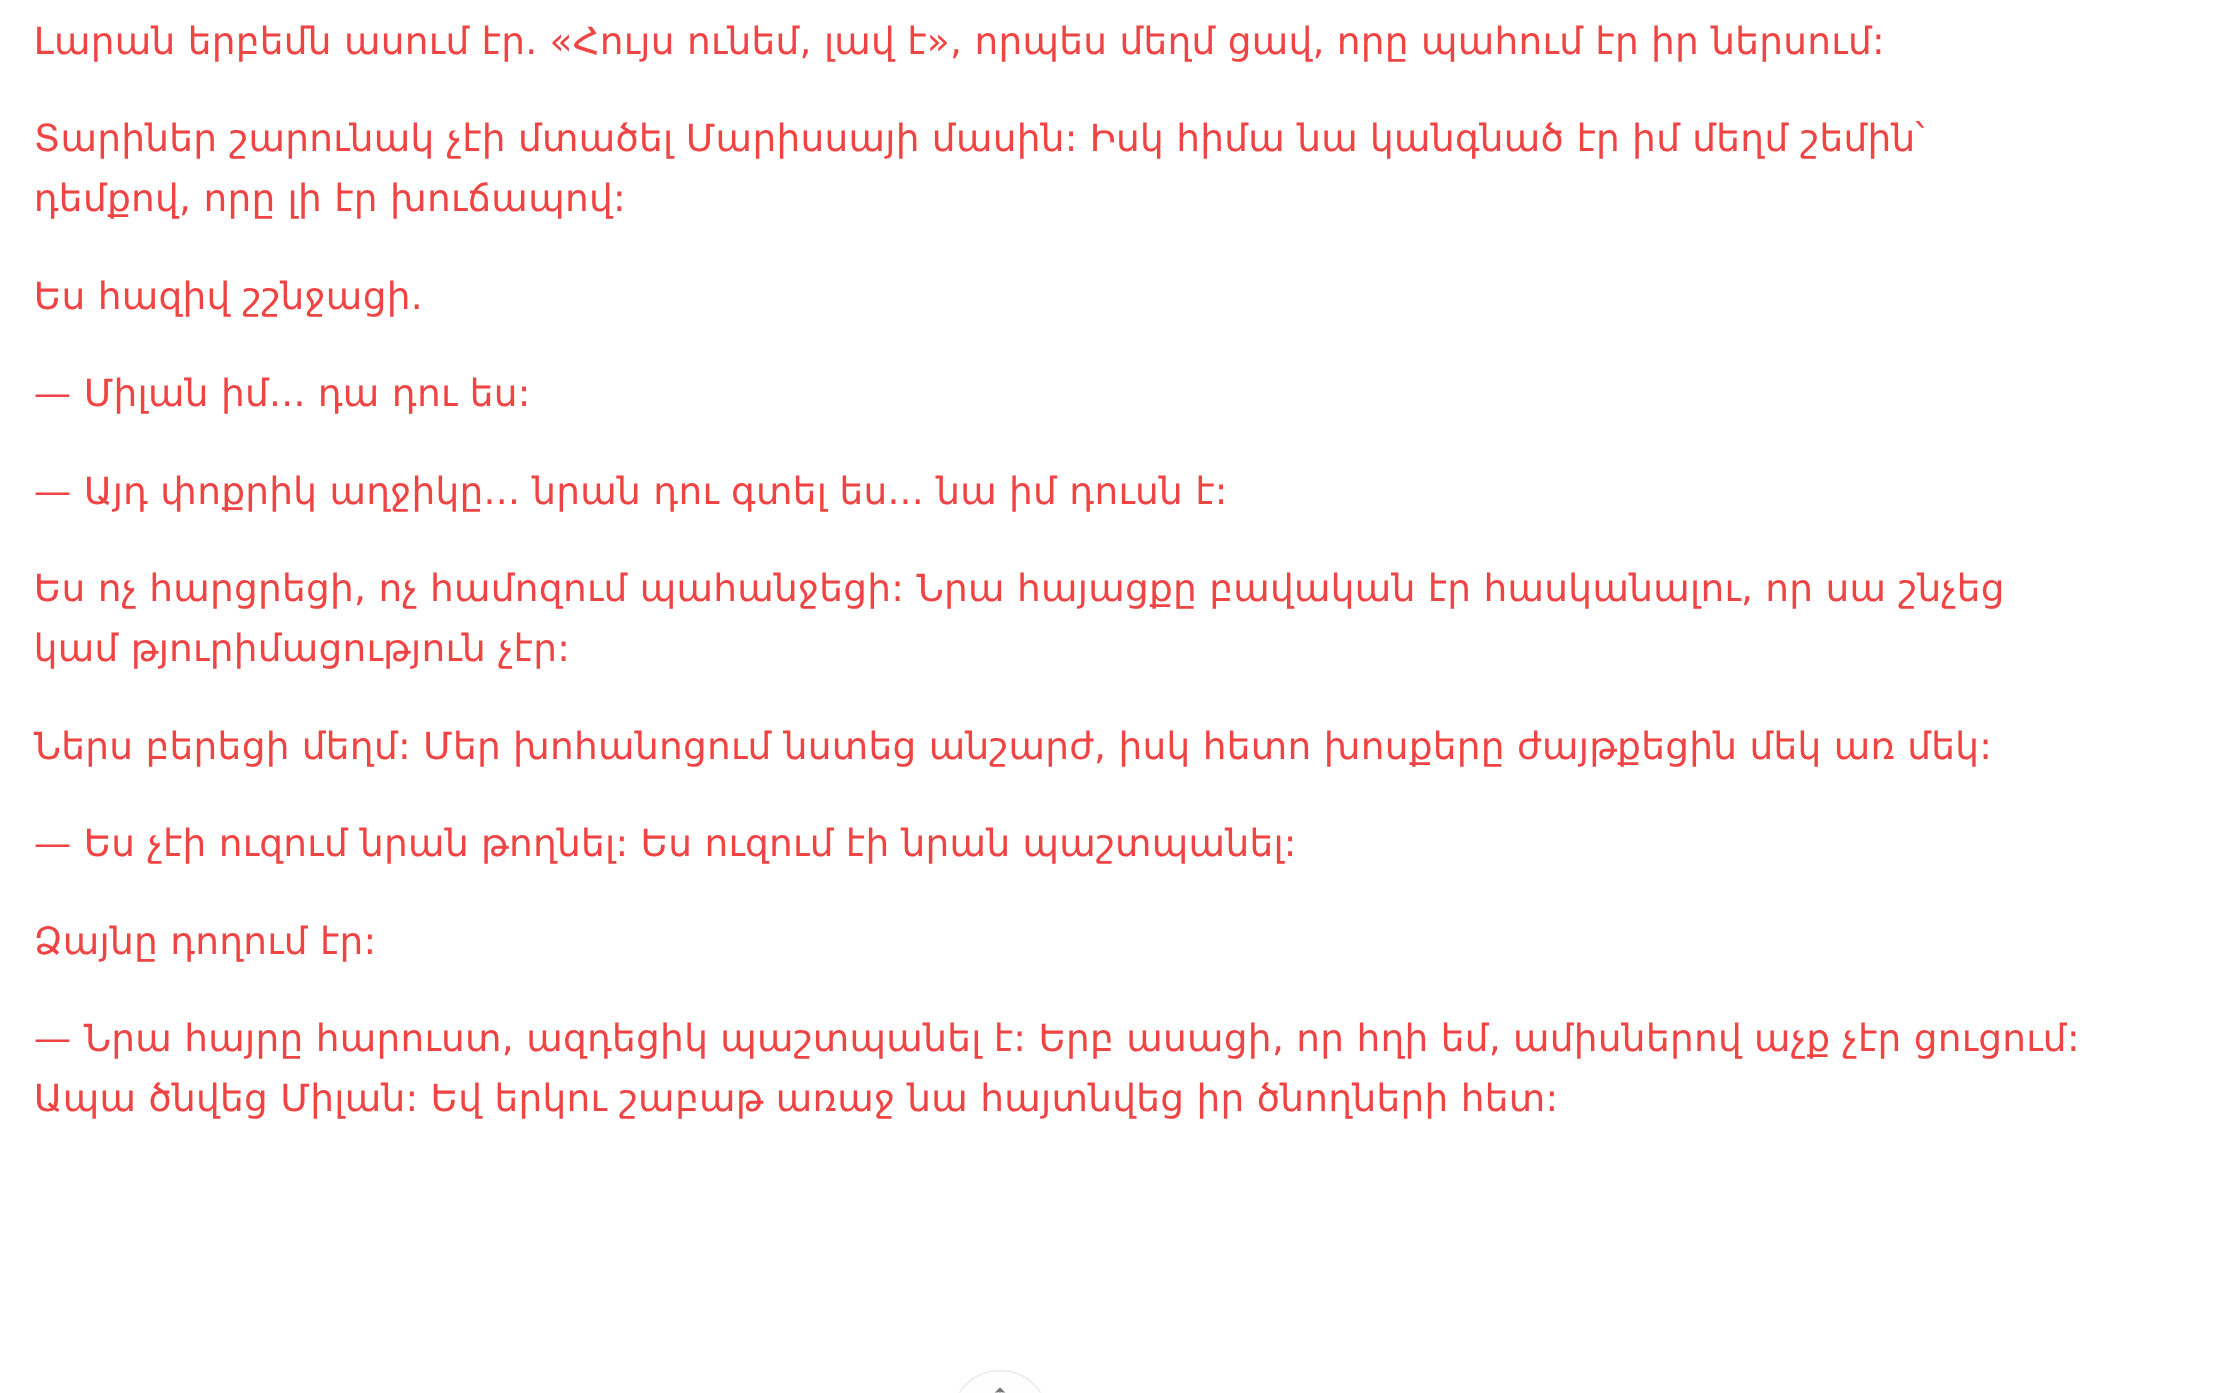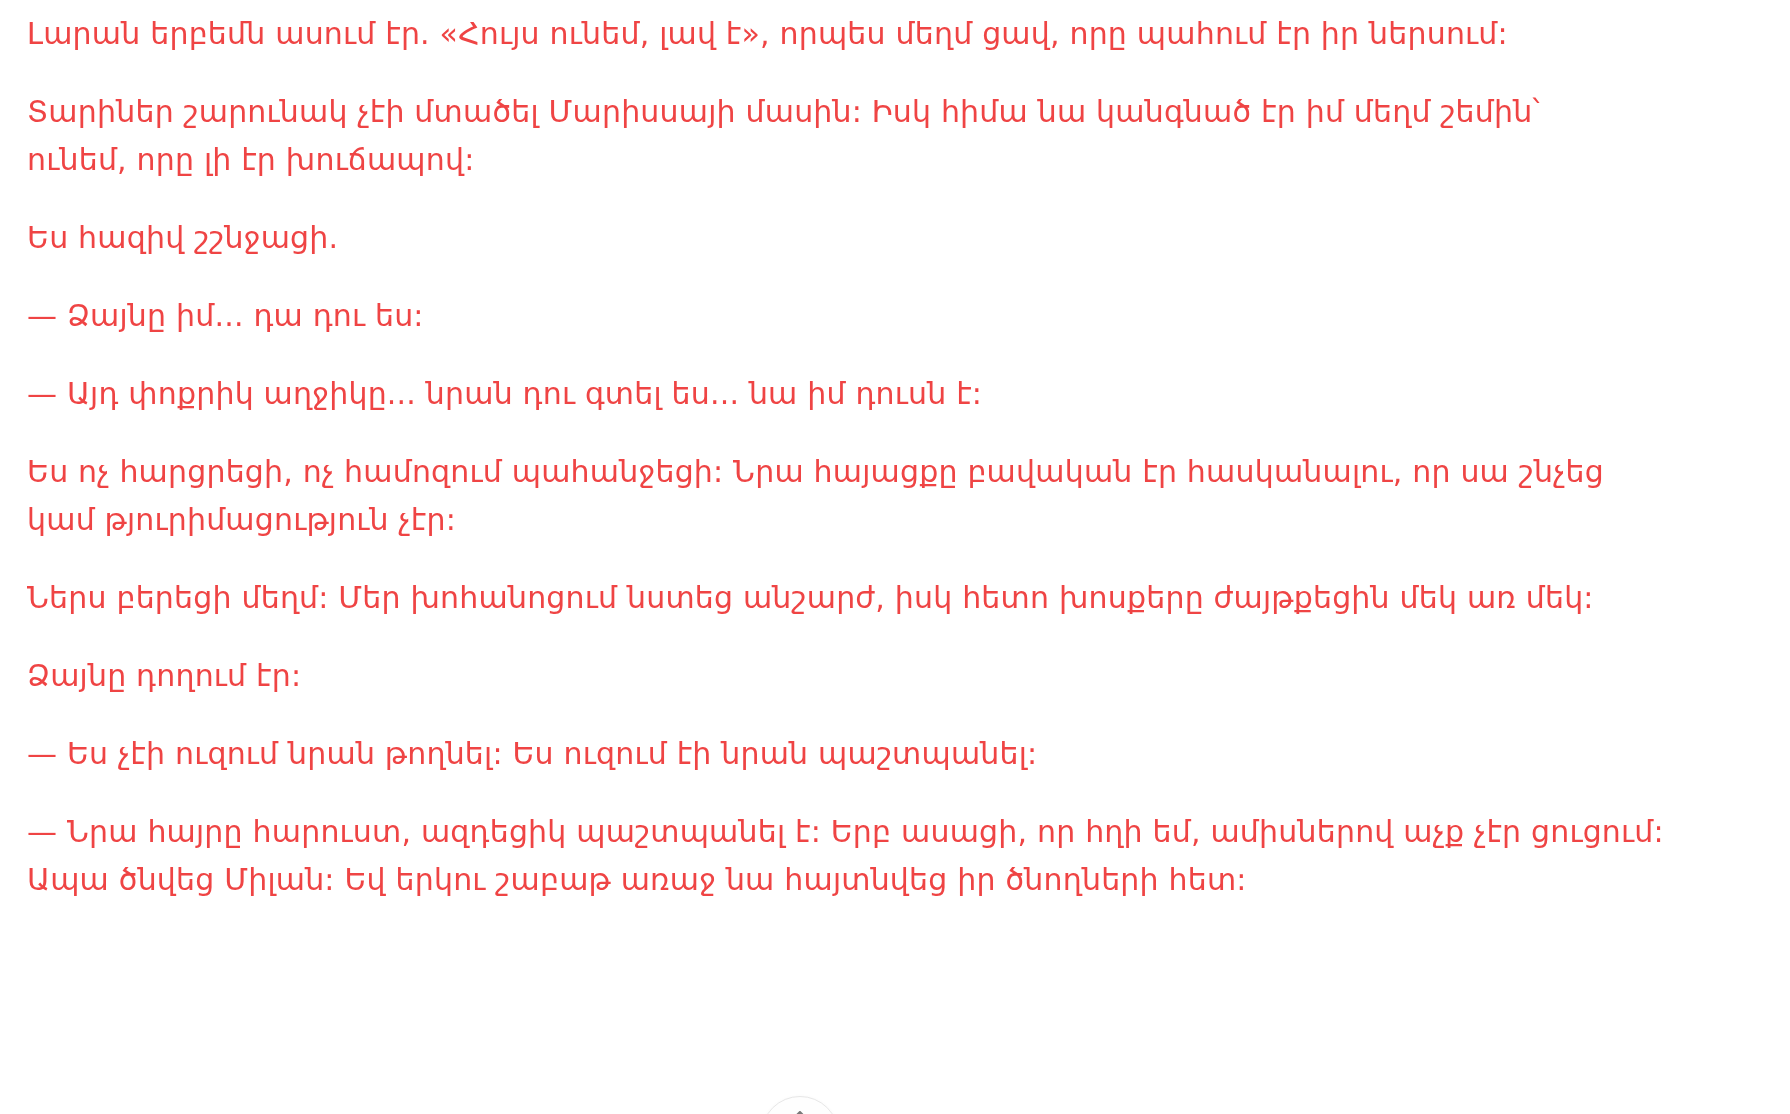--- a/index.html
+++ b/index.html
@@ -62,51 +62,51 @@
 <div class="reader-page">
 
   <div class="story-text">
 
     <p>
       <span class="line">Լարան երբեմն ասում էր. «Հույս ունեմ, լավ է», որպես մեղմ ցավ, որը պահում էր իր ներսում:</span>
     </p>
 
     <p>
       <span class="line">Տարիներ շարունակ չէի մտածել Մարիսսայի մասին: Իսկ հիմա նա կանգնած էր իմ մեղմ շեմին՝</span>
-      <span class="line">ունեմ, որը լի էր խուճապով:</span>
+      <span class="line">դեմքով, որը լի էր խուճապով:</span>
     </p>
 
     <p>
       <span class="line">Ես հազիվ շշնջացի.</span>
     </p>
 
     <p>
-      <span class="line">— Ձայնը իմ... դա դու ես:</span>
+      <span class="line">— Միլան իմ... դա դու ես:</span>
     </p>
 
 
     <p>
       <span class="line">— Այդ փոքրիկ աղջիկը... նրան դու գտել ես... նա իմ դուսն է:</span>
     </p>
 
     <p>
       <span class="line">Ես ոչ հարցրեցի, ոչ համոզում պահանջեցի: Նրա հայացքը բավական էր հասկանալու, որ սա շնչեց</span>
       <span class="line">կամ թյուրիմացություն չէր:</span>
     </p>
 
     <p>
       <span class="line">Ներս բերեցի մեղմ: Մեր խոհանոցում նստեց անշարժ, իսկ հետո խոսքերը ժայթքեցին մեկ առ մեկ:</span>
     </p>
 
     <p>
-      <span class="line">Ձայնը դողում էր:</span>
+      <span class="line">— Ես չէի ուզում նրան թողնել: Ես ուզում էի նրան պաշտպանել:</span>
     </p>
 
     <p>
-      <span class="line">— Ես չէի ուզում նրան թողնել: Ես ուզում էի նրան պաշտպանել:</span>
+      <span class="line">Ձայնը դողում էր:</span>
     </p>
 
     <p>
       <span class="line">— Նրա հայրը հարուստ, ազդեցիկ պաշտպանել է: Երբ ասացի, որ հղի եմ, ամիսներով աչք չէր ցուցում:</span>
       <span class="line">Ապա ծնվեց Միլան: Եվ երկու շաբաթ առաջ նա հայտնվեց իր ծնողների հետ:</span>
     </p>
 
   </div>
 
   <div class="fab">

